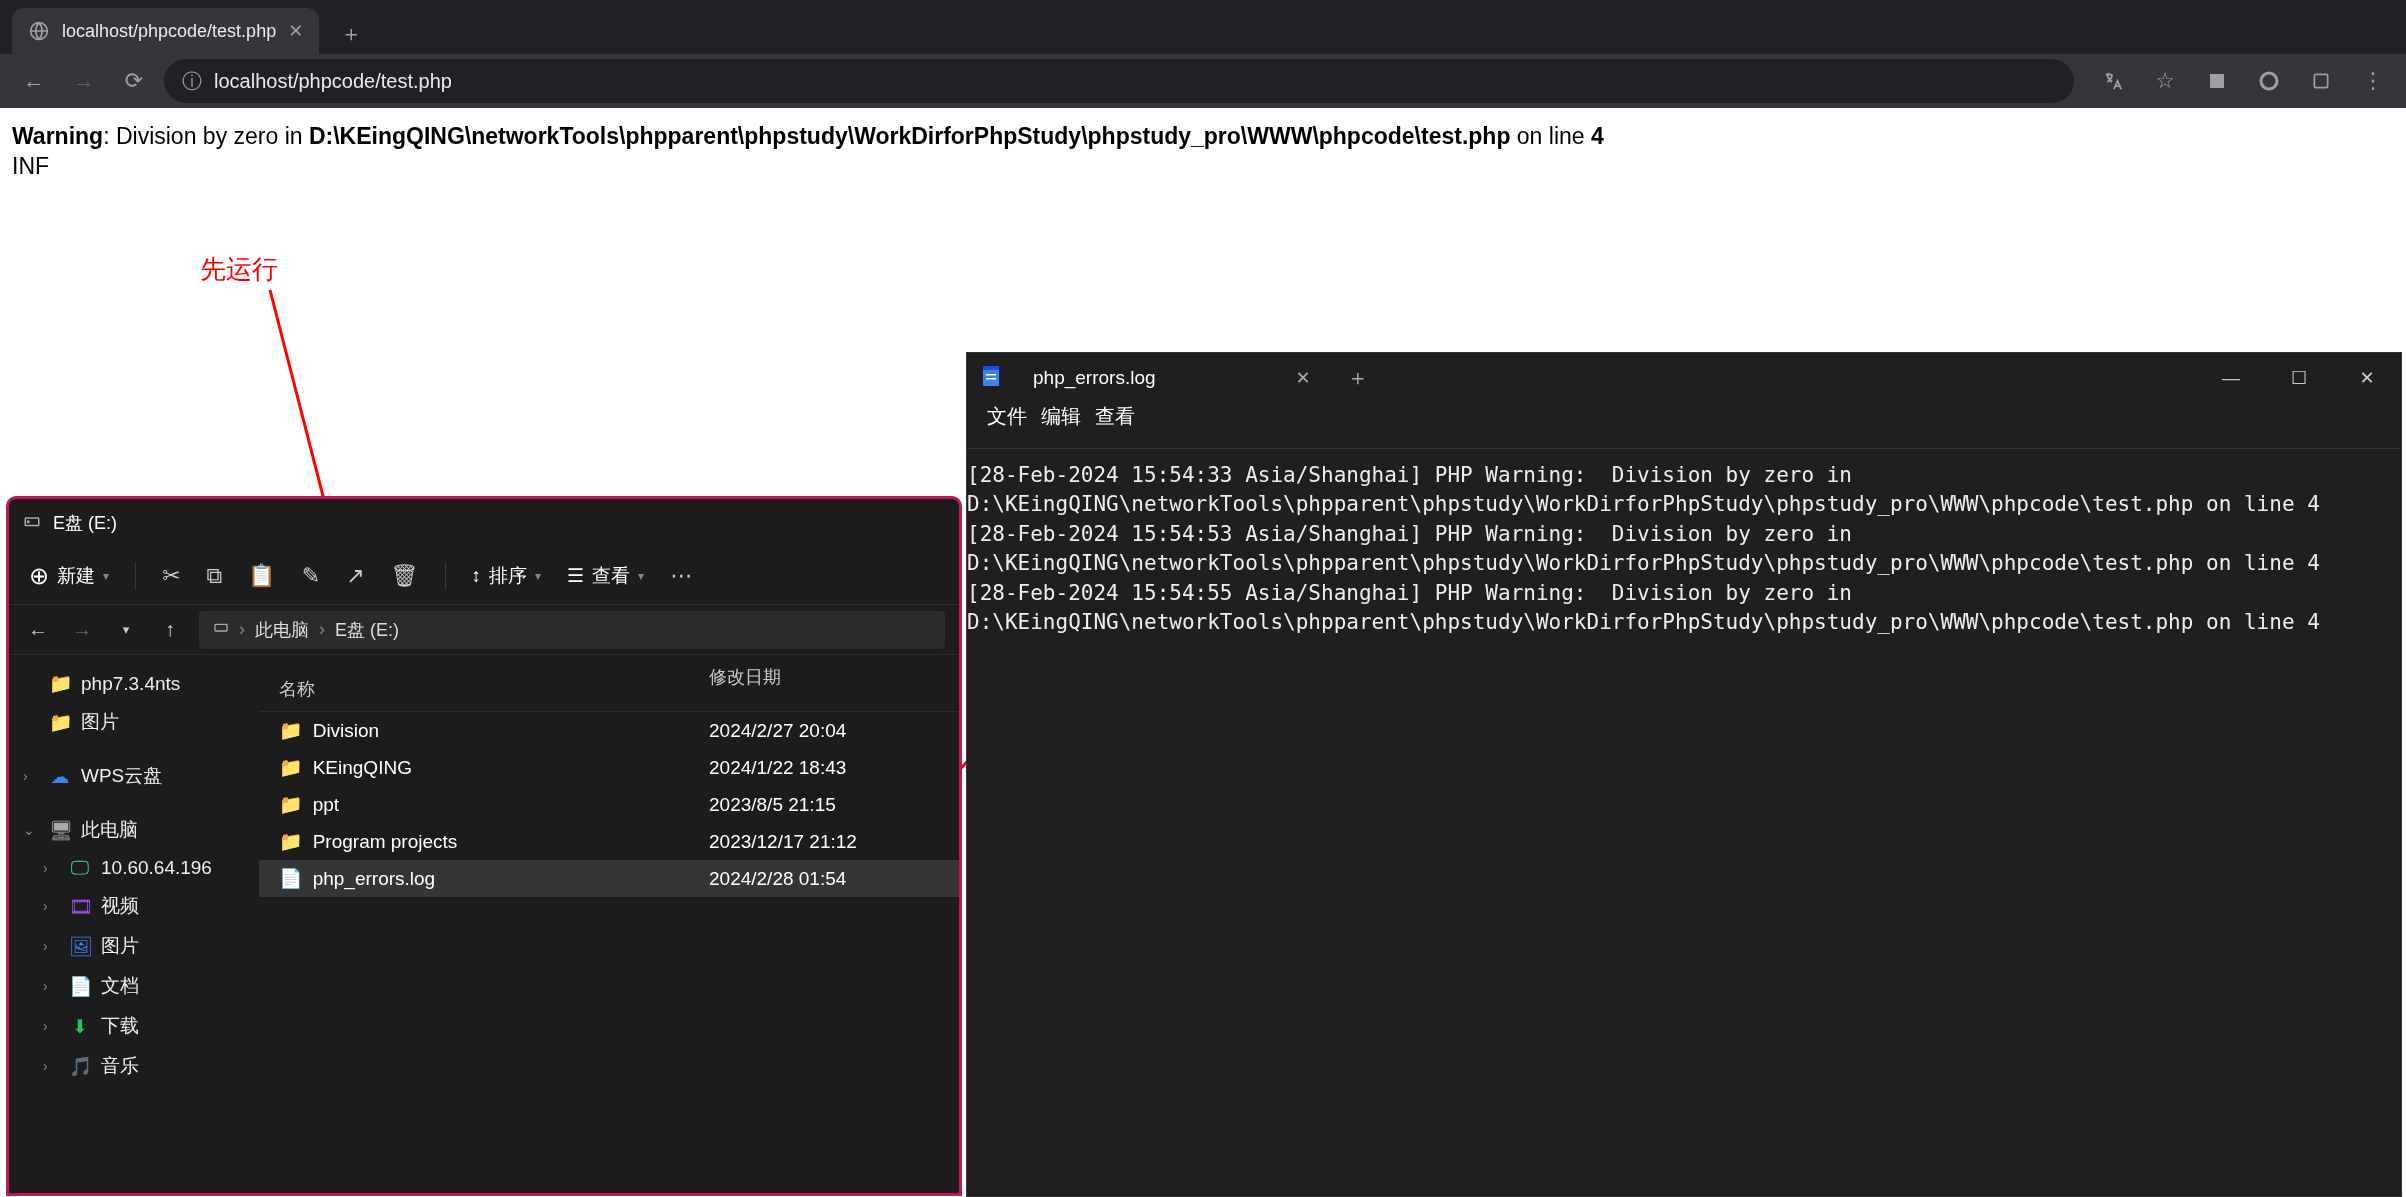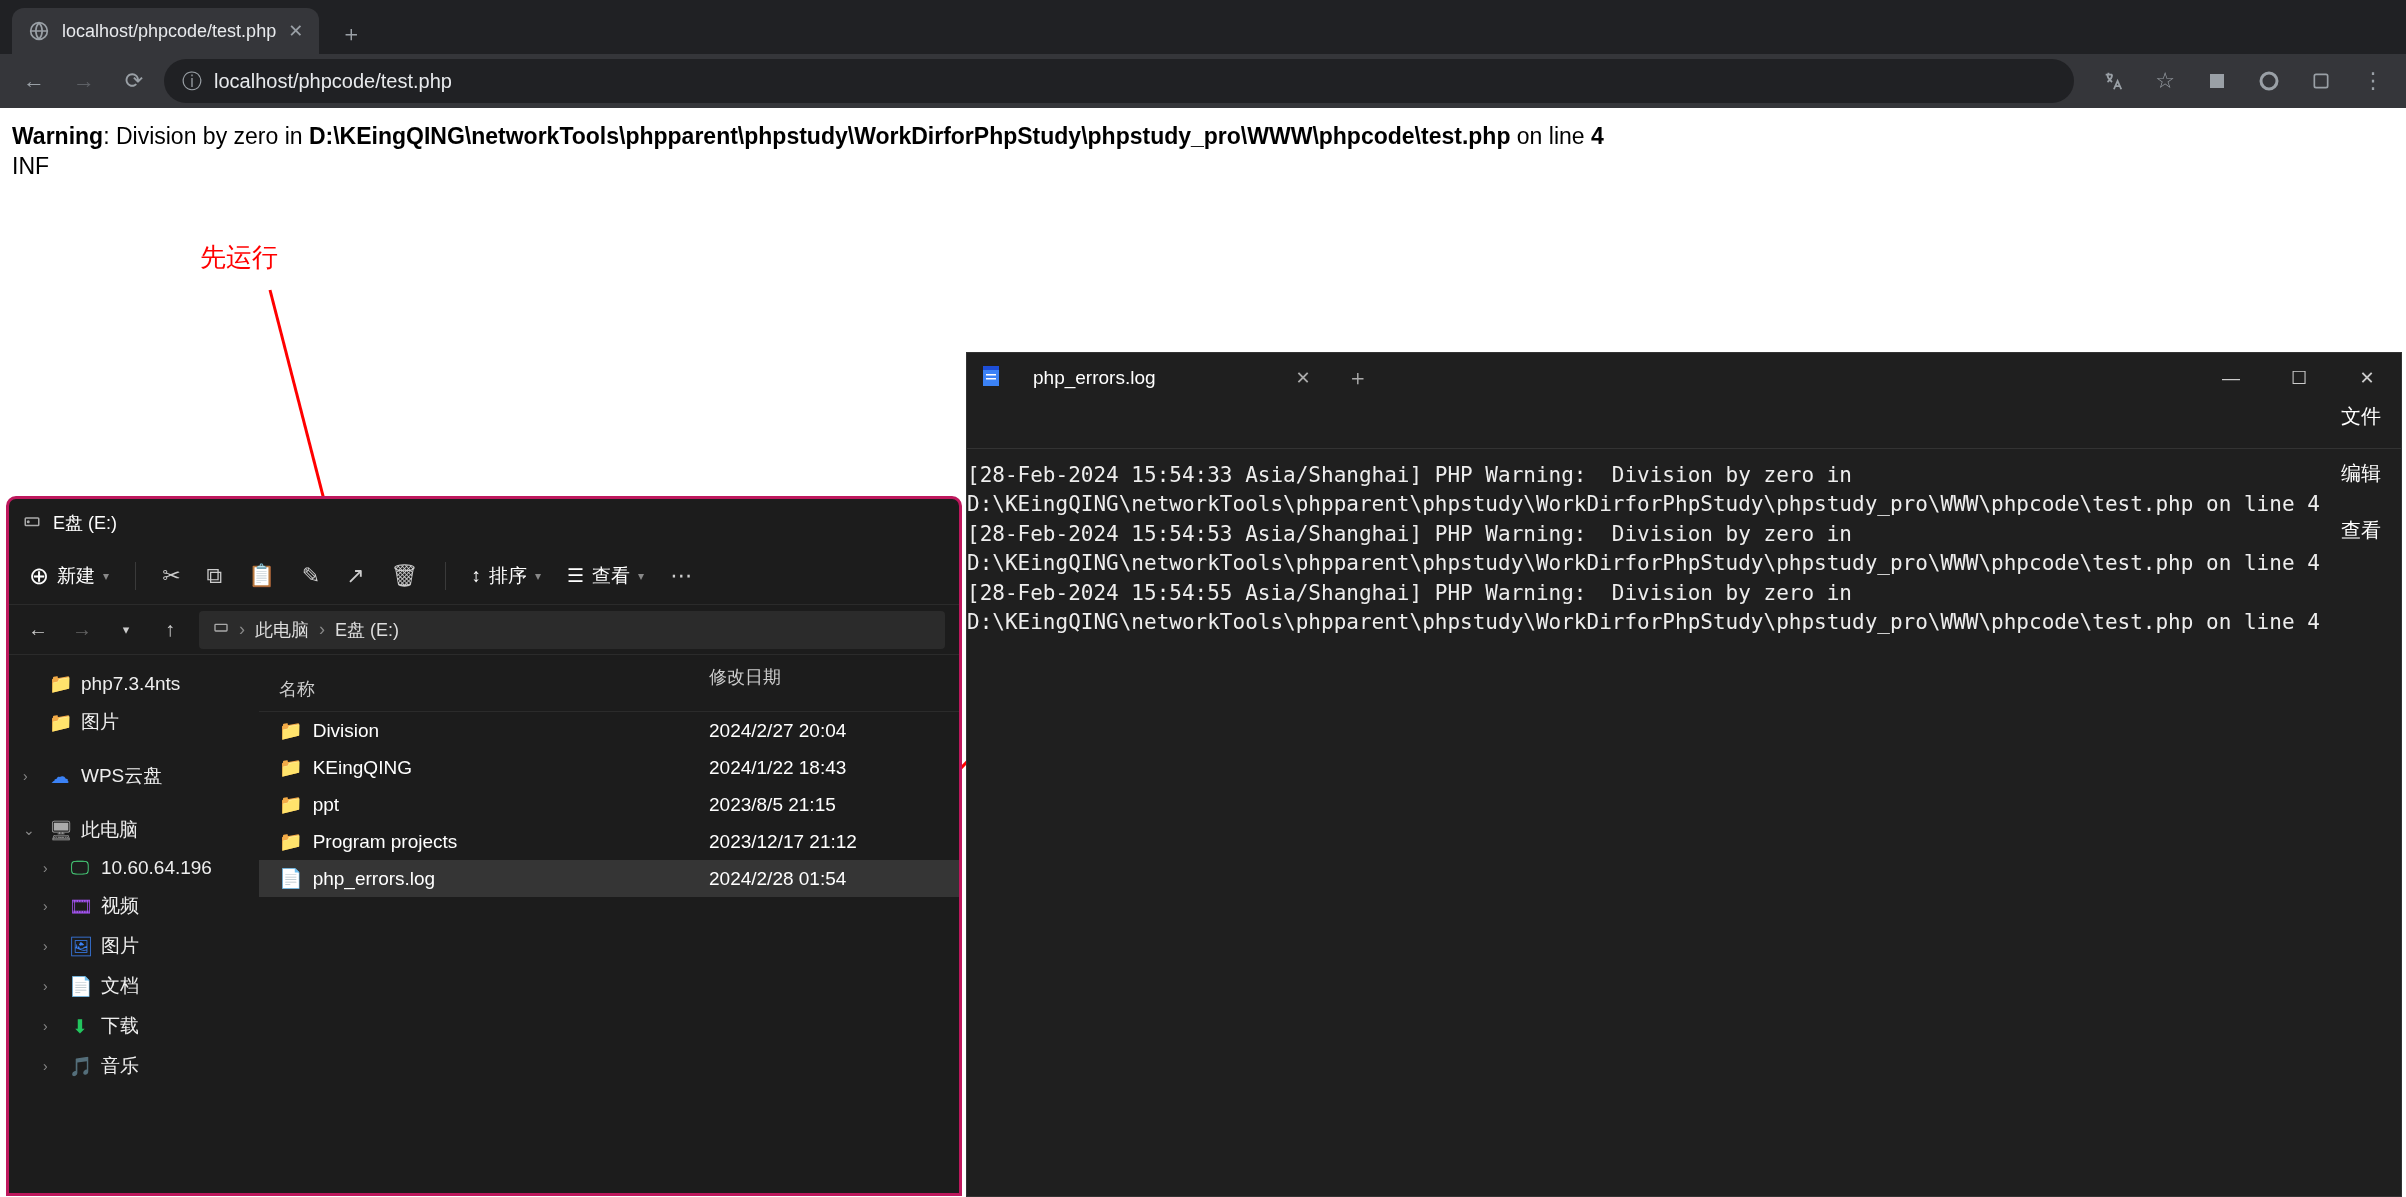--- a/index.html
+++ b/index.html
@@ -56,21 +56,21 @@
 
 
 .notepad { position: absolute; left: 966px; top: 352px; width: 1436px; height: 845px; background: #1f1f1f; color: #fff; border: 1px solid #333; }
 .notepad .titlearea { height: 50px; display:flex; align-items:center; }
 .notepad .np-icon { margin: 0 14px; }
 .notepad .np-tab { display:flex; align-items:center; gap: 20px; padding: 0 18px; height:100%; font-size: 19px; }
 .notepad .np-tab .close { color:#aaa; font-size: 18px; margin-left: 120px; }
 .notepad .np-newtab { padding: 0 18px; color:#aaa; font-size: 22px; }
 .notepad .winbtns { margin-left:auto; display:flex; }
 .notepad .winbtns .wb { width: 68px; height: 50px; display:flex; align-items:center; justify-content:center; color:#ccc; font-size: 18px; }
-.notepad .menubar { height: 46px; display:flex; align-items:flex-end; gap: 30px; padding: 0 20px; font-size: 20px; border-bottom: 1px solid #333; flex-direction: column; }
+.notepad .menubar { height: 46px; display:flex; align-items:flex-start; gap: 14px; padding: 0 20px; font-size: 20px; border-bottom: 1px solid #333; }
 .notepad .content { padding: 12px 0; font-size: 21px; font-family: Consolas, monospace; color: #eee; line-height: 1.4; white-space: pre-wrap; }
 
 .icon-svg { display:inline-block; vertical-align:middle; }
 </style>
 </head>
 <body>
 
 <div class="browser-top">
   <div class="tab-strip">
     <div class="tab">
@@ -121,21 +121,21 @@
   </div>
 </div>
 
 <div class="page-content">
   <div>
     <span class="bold">Warning</span><span>: Division by zero in </span><span class="bold">D:\KEingQING\networkTools\phpparent\phpstudy\WorkDirforPhpStudy\phpstudy_pro\WWW\phpcode\test.php</span><span> on line </span><span class="bold">4</span>
   </div>
   <div>INF</div>
 </div>
 
-<div class="annotation-red" style="left:200px; top:240px;">先运行</div>
+<div class="annotation-red" style="left:200px; top:252px;">先运行</div>
 <svg class="arrow" style="left:0; top:0;" width="2406" height="1197">
   <defs>
       <marker id="ah1" markerWidth="12" markerHeight="12" refX="9" refY="4" orient="auto">
         <path d="M0,0 L10,4 L0,8 z" fill="#ff0000"></path>
       </marker>
     </defs>
   <line x1="270" y1="290" x2="436" y2="935" stroke="#ff0000" stroke-width="3" marker-end="url(#ah1)"></line>
 </svg>
 <div class="annotation-red" style="left:454px; top:945px;">出现错误，记录到文件中</div>
 <svg class="arrow" style="left:0; top:0;" width="2406" height="1197">

